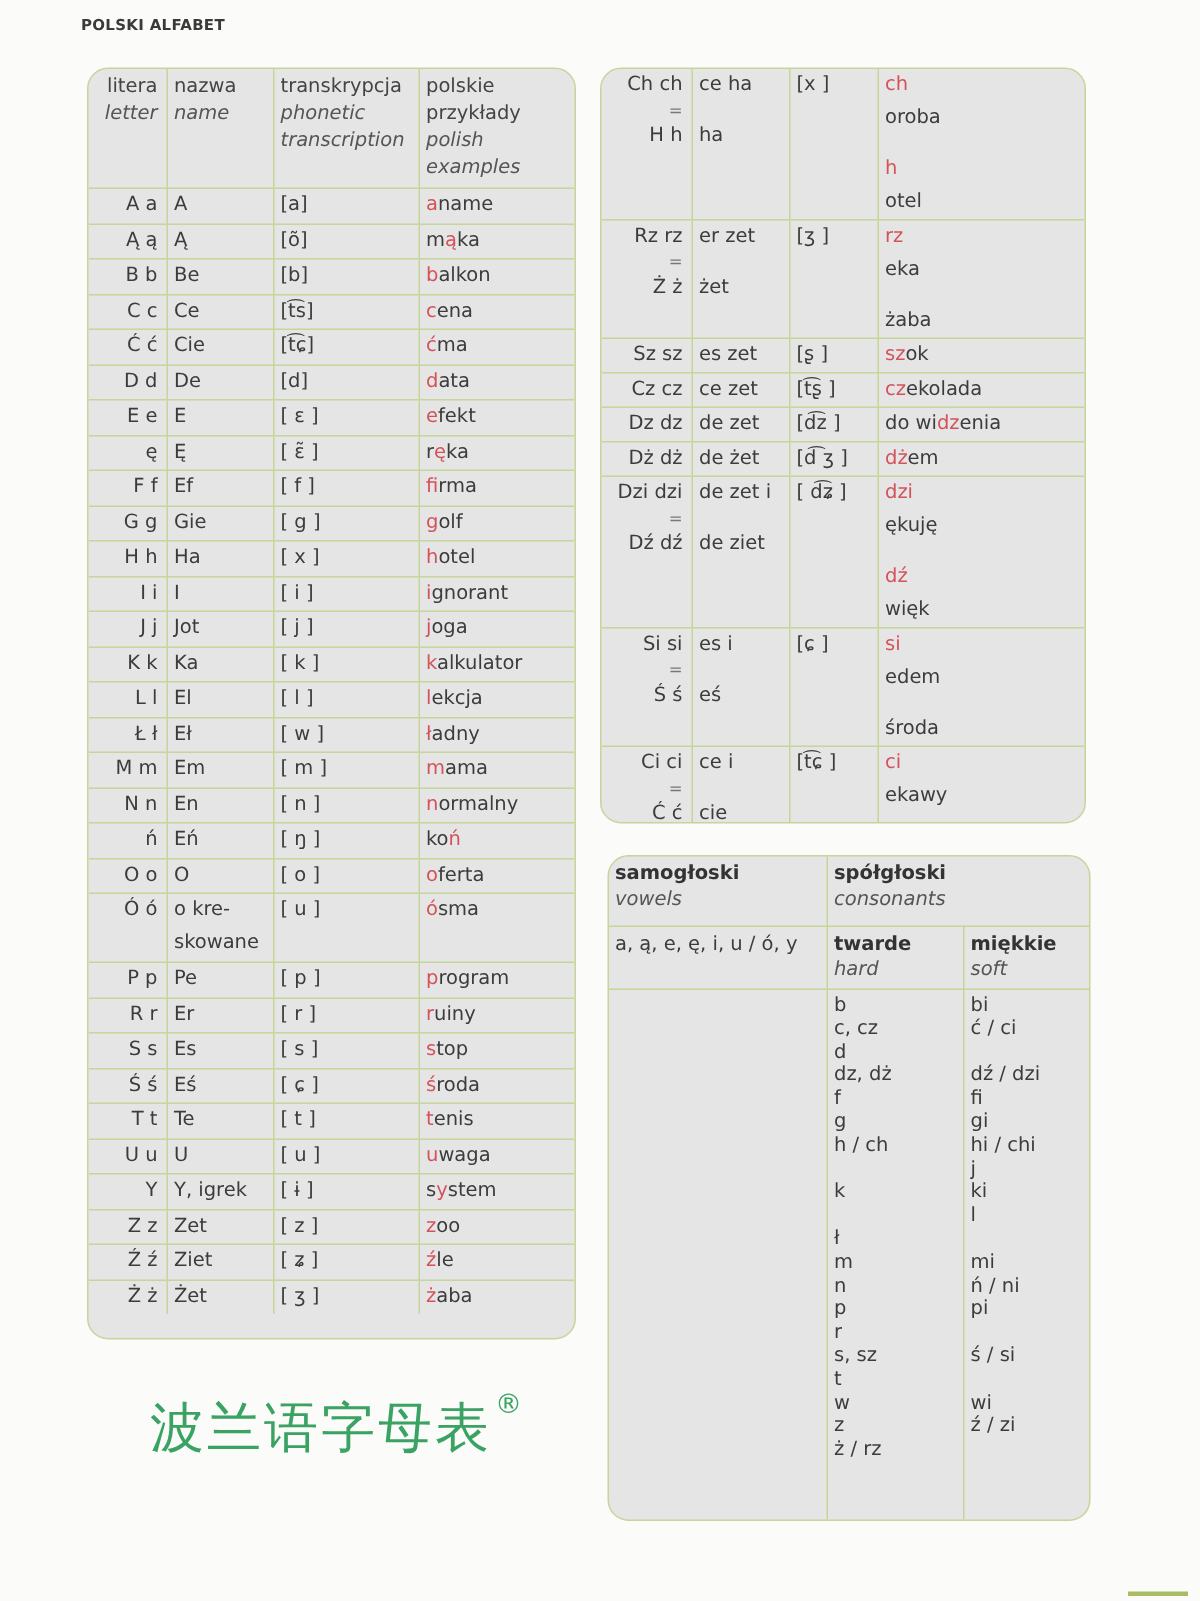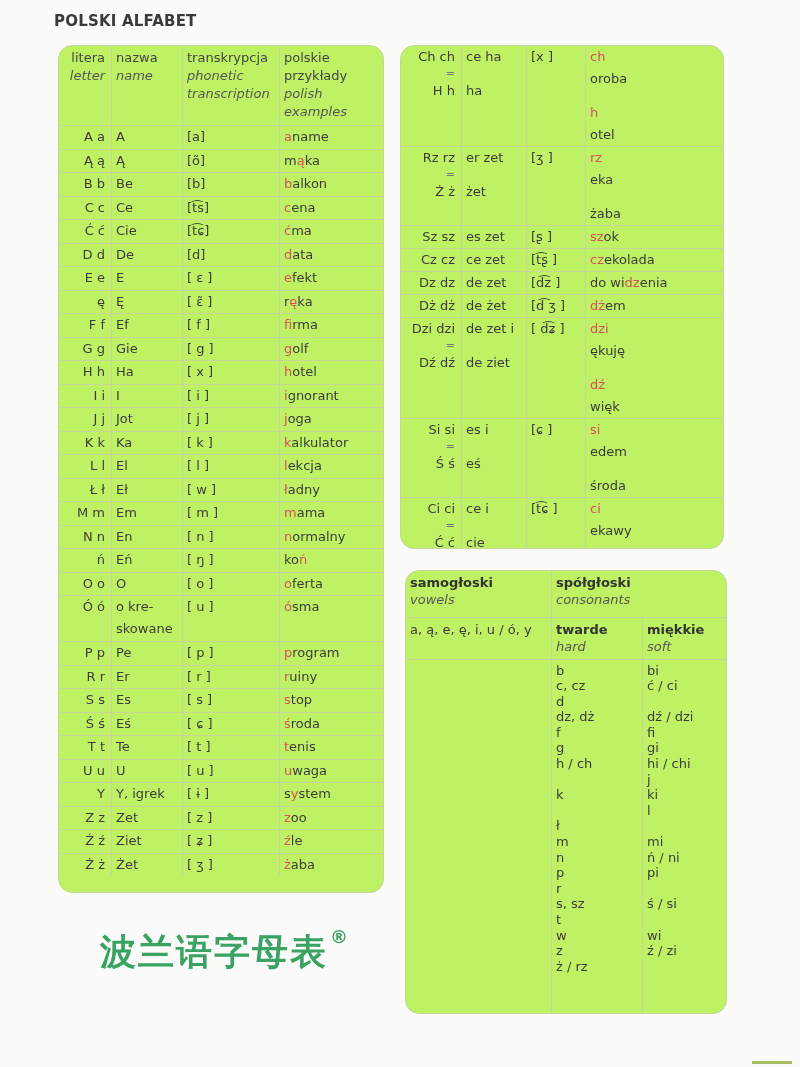--- a/index.html
+++ b/index.html
@@ -1,24 +1,24 @@
 <!DOCTYPE html>
 <html><head>
 <meta charset="utf-8">
 <style>
   html, body { margin:0; padding:0; }
   body {
     width:800px; height:1067px; background:#fbfbf9; position:relative; overflow:hidden;
     font-family:"DejaVu Sans", sans-serif; color:#3c3c3c;
   }
   .page-title {
-    position:absolute; left:54px; top:12px; font-weight:bold; font-size:15px; color:#3a3a3a; letter-spacing:0.2px;
+    position:absolute; left:54px; top:12px; font-weight:bold; font-size:10px; color:#3a3a3a; letter-spacing:0.2px;
   }
   .box {
-    position:absolute; border:1.5px solid #c6d69a; border-radius:14px; overflow:hidden; background:#bef264;
+    position:absolute; border:1.5px solid #c6d69a; border-radius:14px; overflow:hidden; background:#e5e5e5;
   }
   table { border-collapse:collapse; width:100%; font-size:13px; }
   td, th { border:1px solid #c6d69a; vertical-align:top; padding:0 4px; font-weight:normal; text-align:left; }
   tr:first-child td, tr:first-child th { border-top:none; }
   tr:last-child td { border-bottom:none; }
   td:first-child, th:first-child { border-left:none; }
   td:last-child, th:last-child { border-right:none; }
 
   
   #box-alphabet { left:58px; top:45px; width:324px; height:846px; }
@@ -40,21 +40,21 @@
   .multi span { display:block; }
 
   
   #box-sounds { left:405px; top:570px; width:320px; height:442px; }
   #box-sounds td { line-height:17px; padding:3px 4px; }
   #box-sounds b { color:#333; }
   #box-sounds i { color:#555;text-align:right; }
   .list-line { display:block; line-height:15.6px; font-size:13px; }
 
   .logo {
-    position:absolute; left:100px; top:928px; font-size:36px; font-weight:bold; color:#3aa363; letter-spacing:2px;
+    position:absolute; left:100px; top:928px; font-size:36px; font-weight:normal; color:#3aa363; letter-spacing:2px;
   }
   .logo sup { font-size:18px; vertical-align:top; position:relative; top:-2px; margin-left:2px; }
   .footer-bar { position:absolute; left:752px; top:1061px; width:40px; height:3px; background:#a8bd63; }
 </style>
 </head>
 <body>
 
 <div class="page-title">POLSKI ALFABET</div>
 
 <div class="box" id="box-alphabet">

